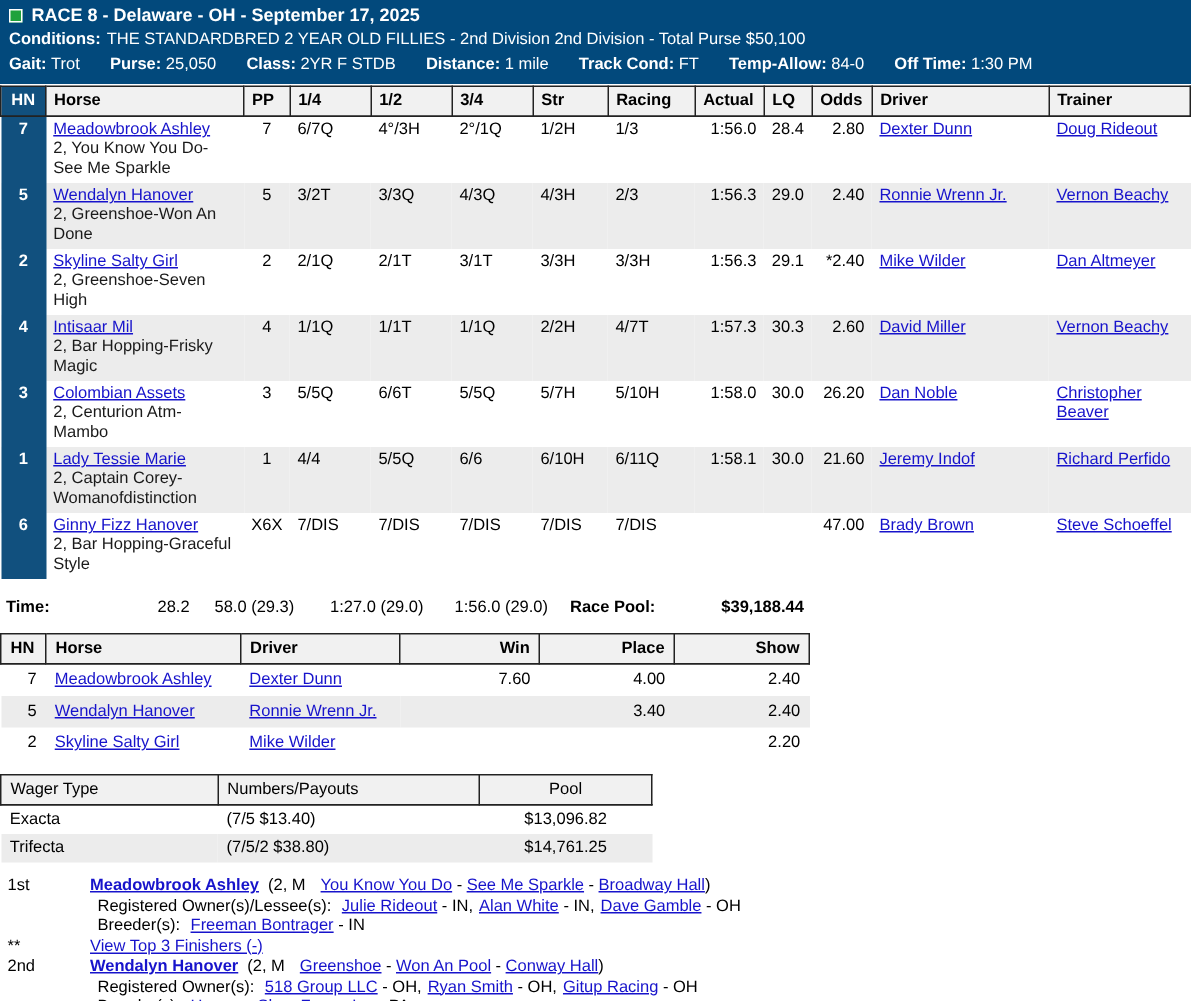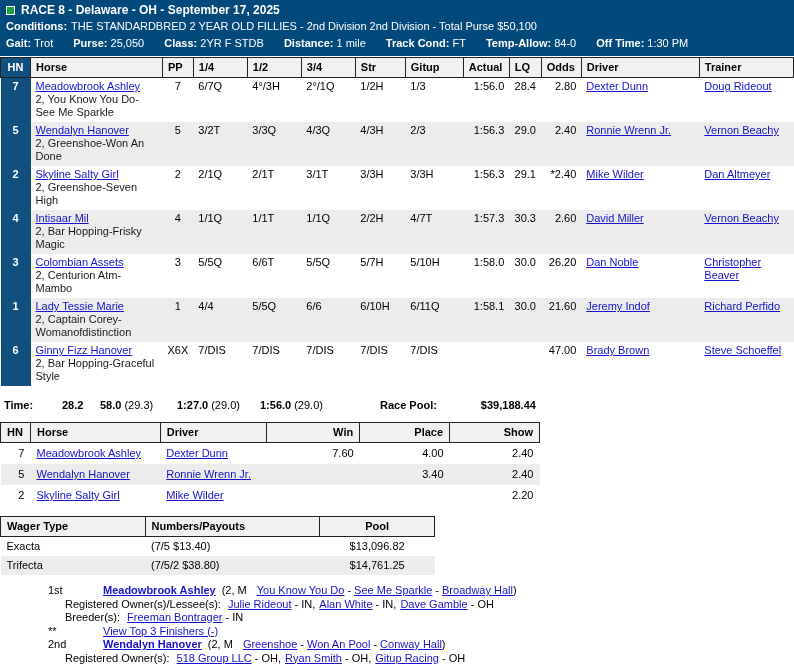--- a/index.html
+++ b/index.html
@@ -37,44 +37,44 @@
   table.results tbody tr:nth-child(even) { background: #ececec; }
   .pedigree { color: #1a1a1a; }
   td.num-r { text-align: right; }
   td.num-c { text-align: center; }
   td.pp { text-align: center; }
 
   
   .timebar { display: flex; align-items: flex-end; margin: 13px 0 10px 0; padding-left: 4px; }
   .timebar .t-label { width: 58px; font-weight: bold; flex: none; }
   .t-slot { flex: none; }
-  .t-slot .main { font-weight: bold; }
+  .t-slot .main { font-weight: normal; margin-left: 43px; }
   .t-slot .split { font-weight: normal; margin-left: 3px; }
   .t-0 { width: 38px; } .t-1 { width: 77px; } .t-2 { width: 83px; } .t-3 { width: 120px; }
   .pool-label { font-weight: bold; margin-right: 4px; }
   .pool-value { font-weight: bold; padding-left: 40px; }
 
   
   table.payout { width: 540px; }
   table.payout th { background: #f1f1f1; border: 1px solid #222; font-weight: bold; text-align: left; padding: 3px 6px; }
   table.payout th.r, table.payout td.r { text-align: right; padding-left: 34px; }
   table.payout td { padding: 4px 6px; }
   table.payout td.hn2 { text-align: right; width: 30px; }
   table.payout tbody tr:nth-child(even) { background: #ececec; }
 
   
   table.wager { width: 435px; margin-top: 10px; }
-  table.wager th { background: #f1f1f1; border: 1px solid #222; font-weight: bold; text-align: left; padding: 3px 6px; margin-top: 30px; }
+  table.wager th { background: #f1f1f1; border: 1px solid #222; font-weight: normal; text-align: left; padding: 3px 6px; margin-top: 30px; }
   table.wager th.r, table.wager td.r { text-align: center; }
   table.wager td { padding: 3px 6px; }
   table.wager tbody tr:nth-child(even) { background: #ececec; }
 
   
   .finishers { margin-top: 9px; line-height: 13.5px; }
-  .fin-line { display: flex; padding-left: 43px; }
+  .fin-line { display: flex; }
   .place { width: 60px; padding-left: 5px; flex: none; }
   .fin-content { flex: 1; }
   .fin-sub { margin-left: 65px; }
   .horse-bold { font-weight: bold; }
   .pfx { margin-left: 6px; margin-right: 10px; }
   .sep { margin: 0 3px; }
   .owners-label { margin-right: 7px; }
   .sfx { margin-right: 4px; white-space: pre; }
   .sfx-last { white-space: pre; }
 </style>
@@ -118,21 +118,21 @@
   </colgroup>
   <thead>
     <tr>
       <th class="hn-h">HN</th>
       <th>Horse</th>
       <th>PP</th>
       <th>1/4</th>
       <th>1/2</th>
       <th>3/4</th>
       <th>Str</th>
-      <th>Gitup</th>
+      <th>Racing</th>
       <th>Actual</th>
       <th>LQ</th>
       <th>Odds</th>
       <th>Driver</th>
       <th>Trainer</th>
     </tr>
   </thead>
   <tbody>
 
       <tr>

